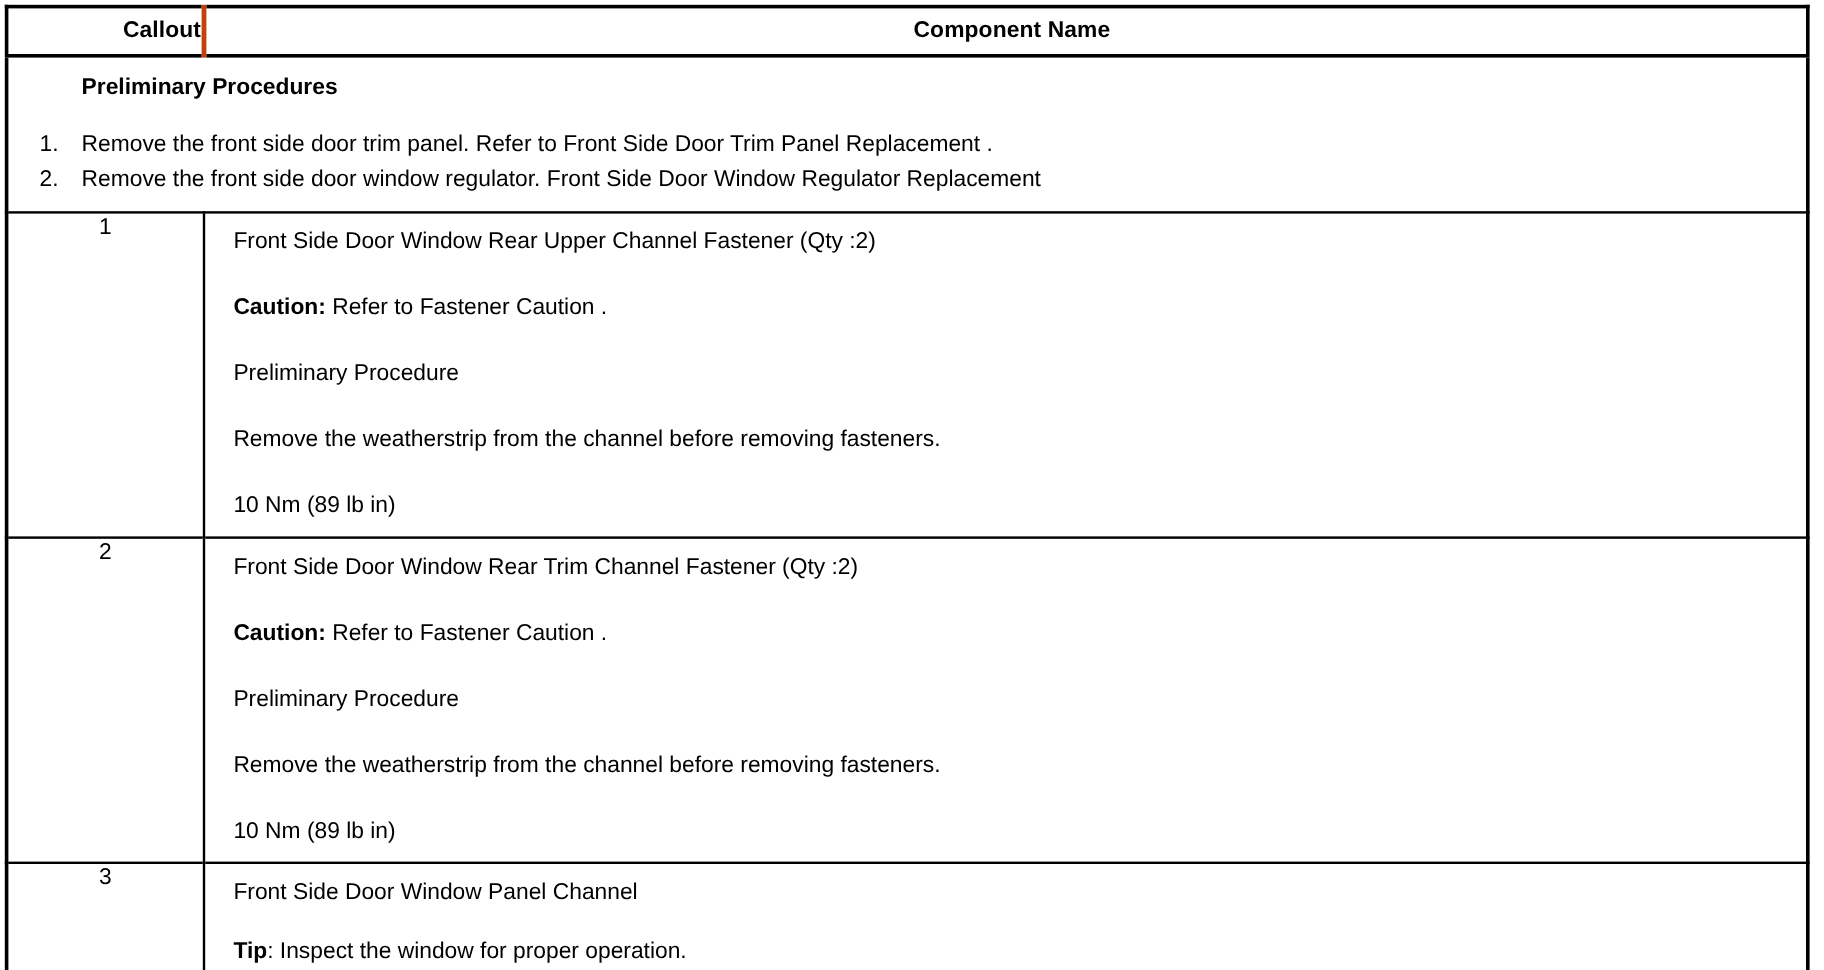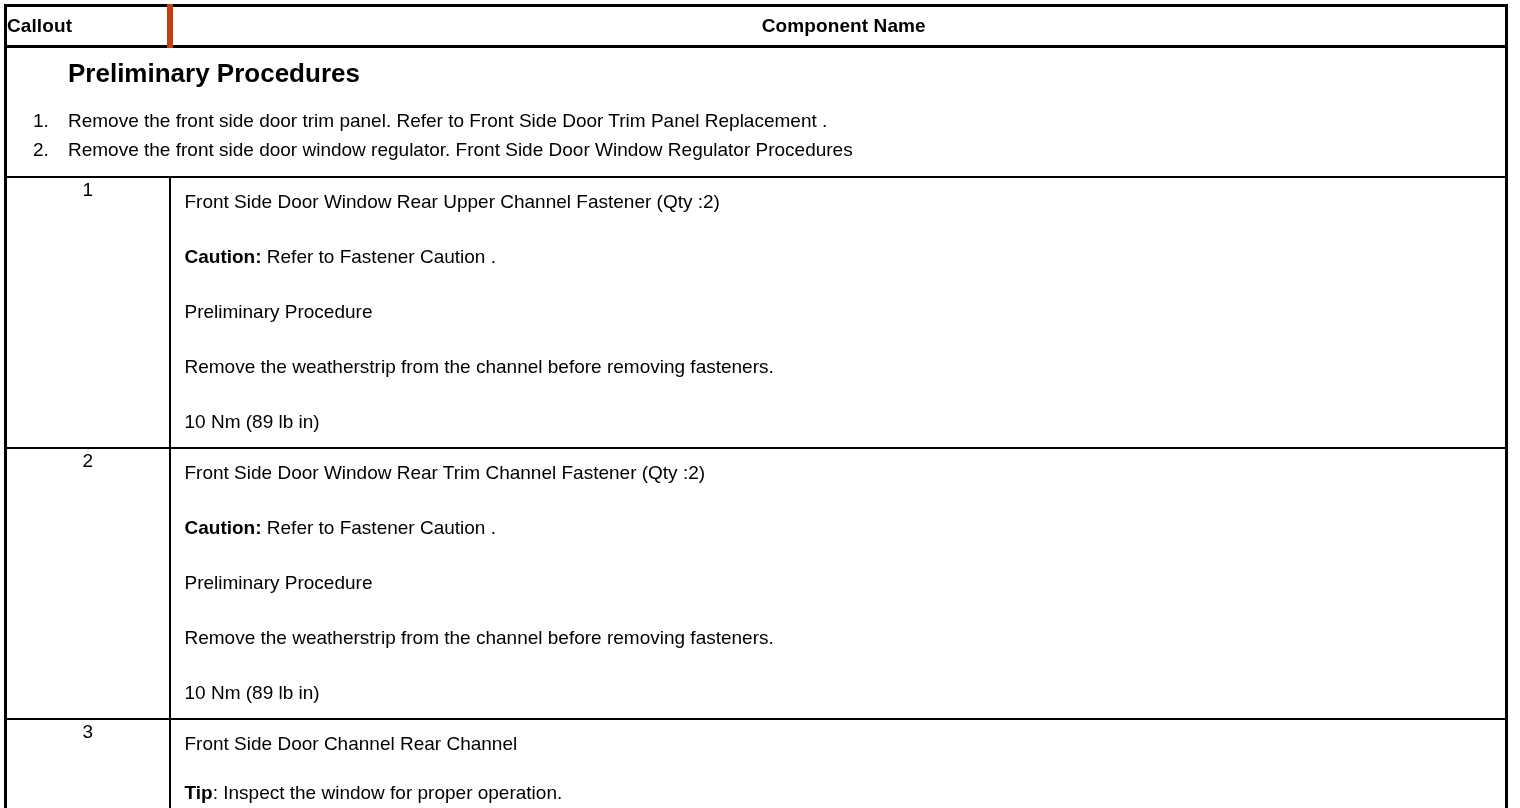--- a/index.html
+++ b/index.html
@@ -39,36 +39,36 @@
   thead th {
     border-bottom: 3px solid #000;
     padding: 0;
     height: 38px;
     vertical-align: middle;
     font-size: 19px;
     font-weight: bold;
     letter-spacing: 0.1px;
   }
   th.th-callout {
-    border-right: 6px solid #c2410c;
-    text-align: left;
+    border-right: 4px solid #c2410c;
+    text-align: right;
   }
   th.th-component {
     text-align: center;
     padding-left: 10px;
   }
 
   
   td.prelim-cell {
     border-bottom: 2px solid #000;
     padding: 14px 0 12px 0;
     vertical-align: top;
   }
   .prelim-title {
-    font-size: 26px;
+    font-size: 19px;
     font-weight: bold;
     padding-left: 61px;
     line-height: 22px;
   }
   ol.prelim-list {
     margin: 22px 0 0 0;
     padding: 0;
     list-style: none;
   }
   ol.prelim-list li {
@@ -91,21 +91,21 @@
     border-top: 2px solid #000;
     vertical-align: top;
   }
   td.callout-cell {
     border-right: 2px solid #000;
     text-align: center;
     vertical-align: middle;
     font-size: 19px;
   }
   td.component-cell {
-    padding: 12px 8px 14px 14px;
+    padding: 12px 8px 14px 24px;
   }
   .comp-line {
     font-size: 19px;
     line-height: 23px;
     margin: 0 0 32px 0;
     white-space: nowrap;
   }
   .comp-line:last-child { margin-bottom: 0; }
   .comp-line.bold { font-weight: normal; }
   .lbl { font-weight: bold; margin-top: 40px; }
@@ -132,21 +132,21 @@
     <tbody>
 
       <tr>
         <td class="prelim-cell" colspan="2">
           <div class="prelim-title">Preliminary Procedures</div>
           <ol class="prelim-list">
             <li>
               <span class="num">1.</span><span>Remove the front side door trim panel. Refer to Front Side Door Trim Panel Replacement .</span>
             </li>
             <li>
-              <span class="num">2.</span><span>Remove the front side door window regulator. Front Side Door Window Regulator Procedures</span>
+              <span class="num">2.</span><span>Remove the front side door window regulator. Front Side Door Window Regulator Replacement</span>
             </li>
           </ol>
         </td>
       </tr>
 
       <tr class="data-row row-1">
         <td class="callout-cell">1</td>
         <td class="component-cell">
           <p class="comp-line">Front Side Door Window Rear Upper Channel Fastener (Qty :2)</p>
           <p class="comp-line"><span class="lbl">Caution:</span><span> Refer to Fastener Caution .</span></p>
@@ -163,20 +163,20 @@
           <p class="comp-line"><span class="lbl">Caution:</span><span> Refer to Fastener Caution .</span></p>
           <p class="comp-line bold">Preliminary Procedure</p>
           <p class="comp-line">Remove the weatherstrip from the channel before removing fasteners.</p>
           <p class="comp-line bold">10 Nm (89 lb in)</p>
         </td>
       </tr>
 
       <tr class="data-row row-3">
         <td class="callout-cell">3</td>
         <td class="component-cell">
-          <p class="comp-line">Front Side Door Channel Rear Channel</p>
+          <p class="comp-line">Front Side Door Window Panel Channel</p>
           <p class="comp-line"><span class="lbl">Tip</span><span>: Inspect the window for proper operation.</span></p>
         </td>
       </tr>
 
     </tbody>
   </table>
 </div>
 
 </body></html>

